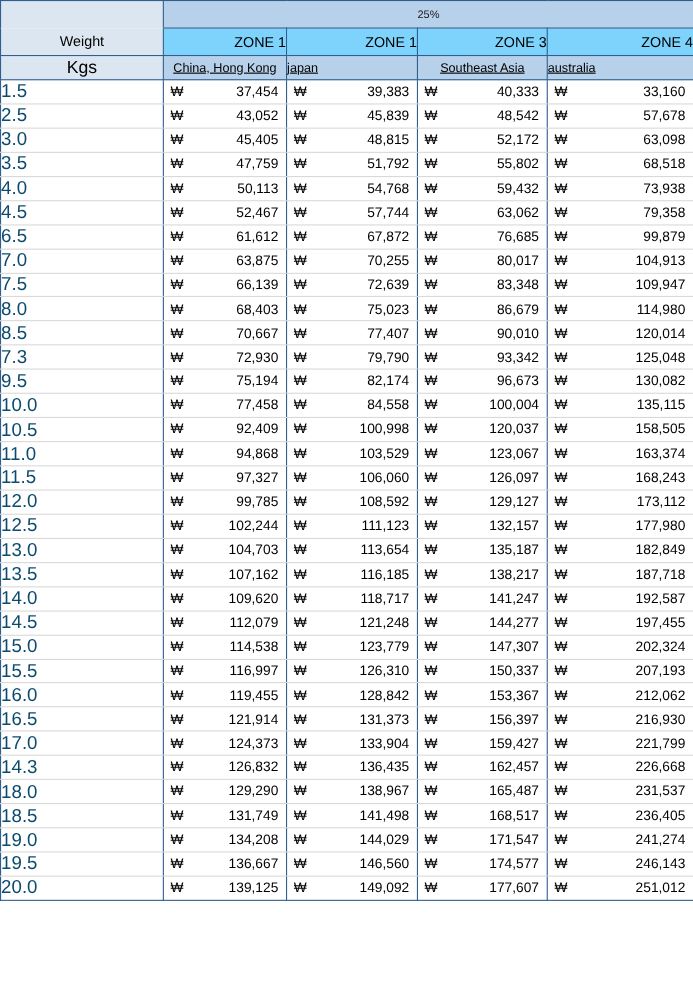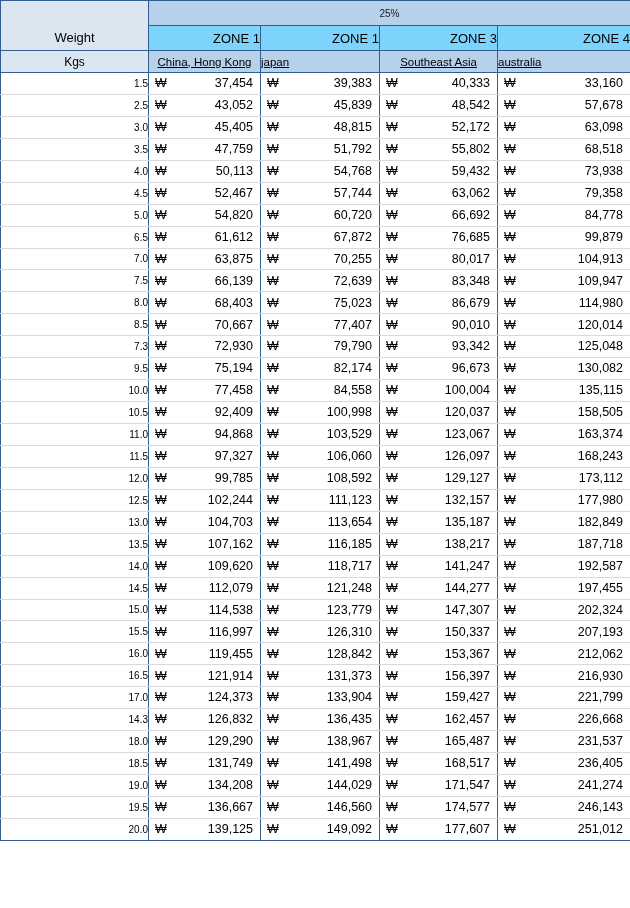--- a/index.html
+++ b/index.html
@@ -60,21 +60,21 @@
     font-size: 13px;
     font-weight: bold;
     color: #000;
   }
   .cell-kgs {
     background: #dce6f1;
     border: 1px solid #305f8f;
     border-top: none;
     text-align: center;
     vertical-align: middle;
-    font-size: 12px;
+    font-size: 16px;
     color: #000;
   }
   .cell-zone {
     background: #7dd3fc;
     border: 1px solid #305f8f;
     text-align: right;
     vertical-align: middle;
     font-size: 13px;
     font-weight: bold;
     color: #000;
@@ -91,25 +91,25 @@
     text-decoration: underline;
   }
   .cell-region.center { text-align: center; padding-left: 0; }
 
   
   .data-row { height: 21.95px; }
   .cell-kg {
     border-left: 1px solid #305f8f;
     border-right: 1px solid #305f8f;
     border-bottom: 1px solid #d9d9d9;
-    text-align: right;
+    text-align: left;
     vertical-align: middle;
-    font-size: 10px;
+    font-size: 17px;
     font-weight: bold;
-    color: #000000;
+    color: #0c4a6e;
     background: #ffffff;
   }
   .cell-amt {
     border-right: 1px solid #305f8f;
     border-bottom: 1px solid #d9d9d9;
     background: #ffffff;
     vertical-align: middle;
   }
   .amt-inner {
     display: flex;
@@ -316,47 +316,20 @@
           </div>
         </td>
         <td class="cell-amt">
           <div class="amt-inner">
             <span class="cur">₩</span>
             <span class="val">79,358</span>
           </div>
         </td>
       </tr>
       <tr class="data-row">
-        <td class="cell-kg">5.0</td>
-        <td class="cell-amt">
-          <div class="amt-inner">
-            <span class="cur">₩</span>
-            <span class="val">54,820</span>
-          </div>
-        </td>
-        <td class="cell-amt">
-          <div class="amt-inner">
-            <span class="cur">₩</span>
-            <span class="val">60,720</span>
-          </div>
-        </td>
-        <td class="cell-amt">
-          <div class="amt-inner">
-            <span class="cur">₩</span>
-            <span class="val">66,692</span>
-          </div>
-        </td>
-        <td class="cell-amt">
-          <div class="amt-inner">
-            <span class="cur">₩</span>
-            <span class="val">84,778</span>
-          </div>
-        </td>
-      </tr>
-      <tr class="data-row">
         <td class="cell-kg">6.5</td>
         <td class="cell-amt">
           <div class="amt-inner">
             <span class="cur">₩</span>
             <span class="val">61,612</span>
           </div>
         </td>
         <td class="cell-amt">
           <div class="amt-inner">
             <span class="cur">₩</span>

